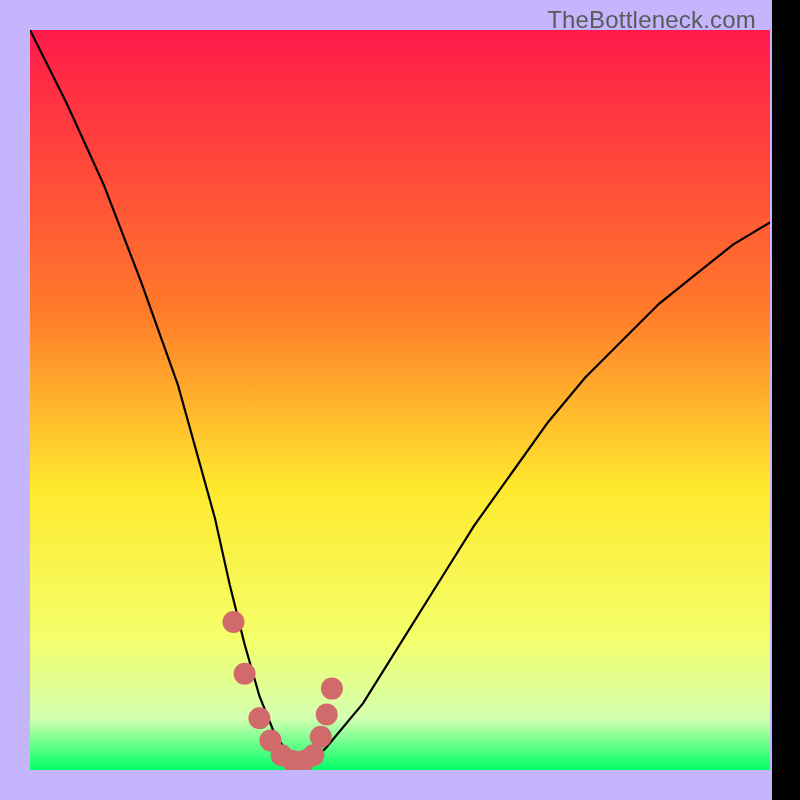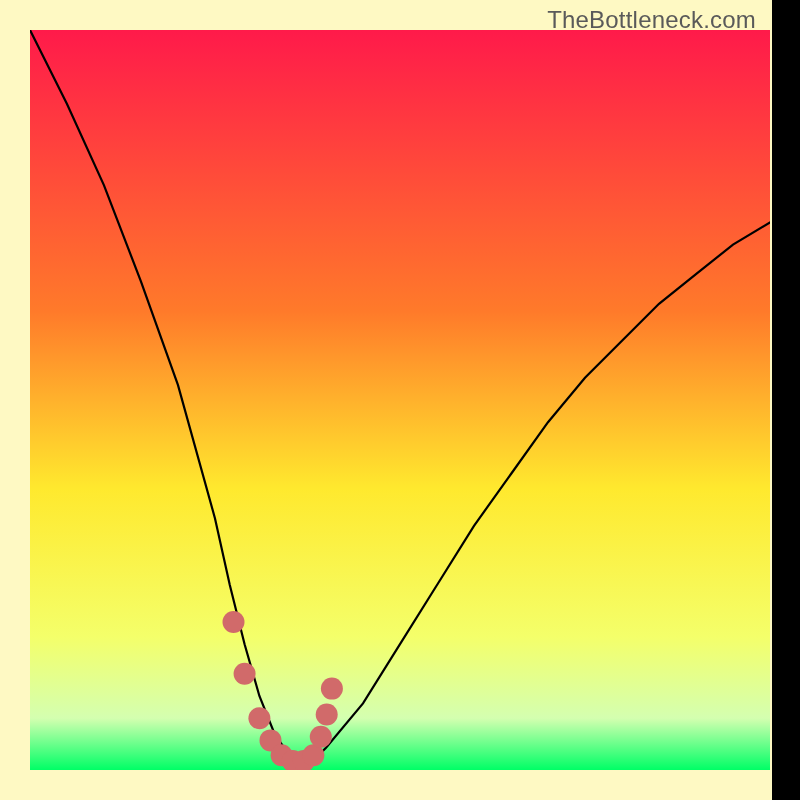--- a/index.html
+++ b/index.html
@@ -7,21 +7,21 @@
     padding: 0;
     background: #000;
     width: 800px;
     height: 800px;
     overflow: hidden;
     font-family: Arial, Helvetica, sans-serif;
   }
   .outer {
     width: 772px;
     height: 800px;
-    background: #fef9c3;
+    background: #c4b5fd;
     position: relative;
   }
   .plot-area {
     position: absolute;
     left: 30px;
     top: 30px;
     width: 740px;
     height: 740px;
   }
   .watermark {

